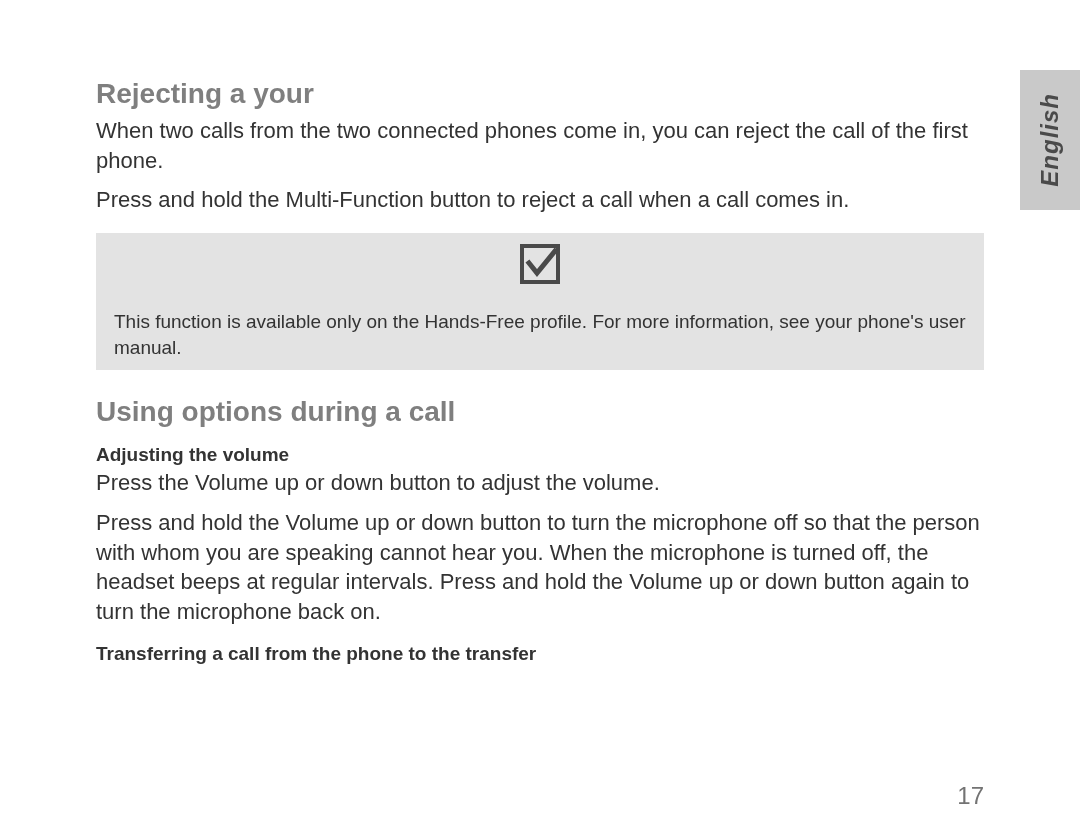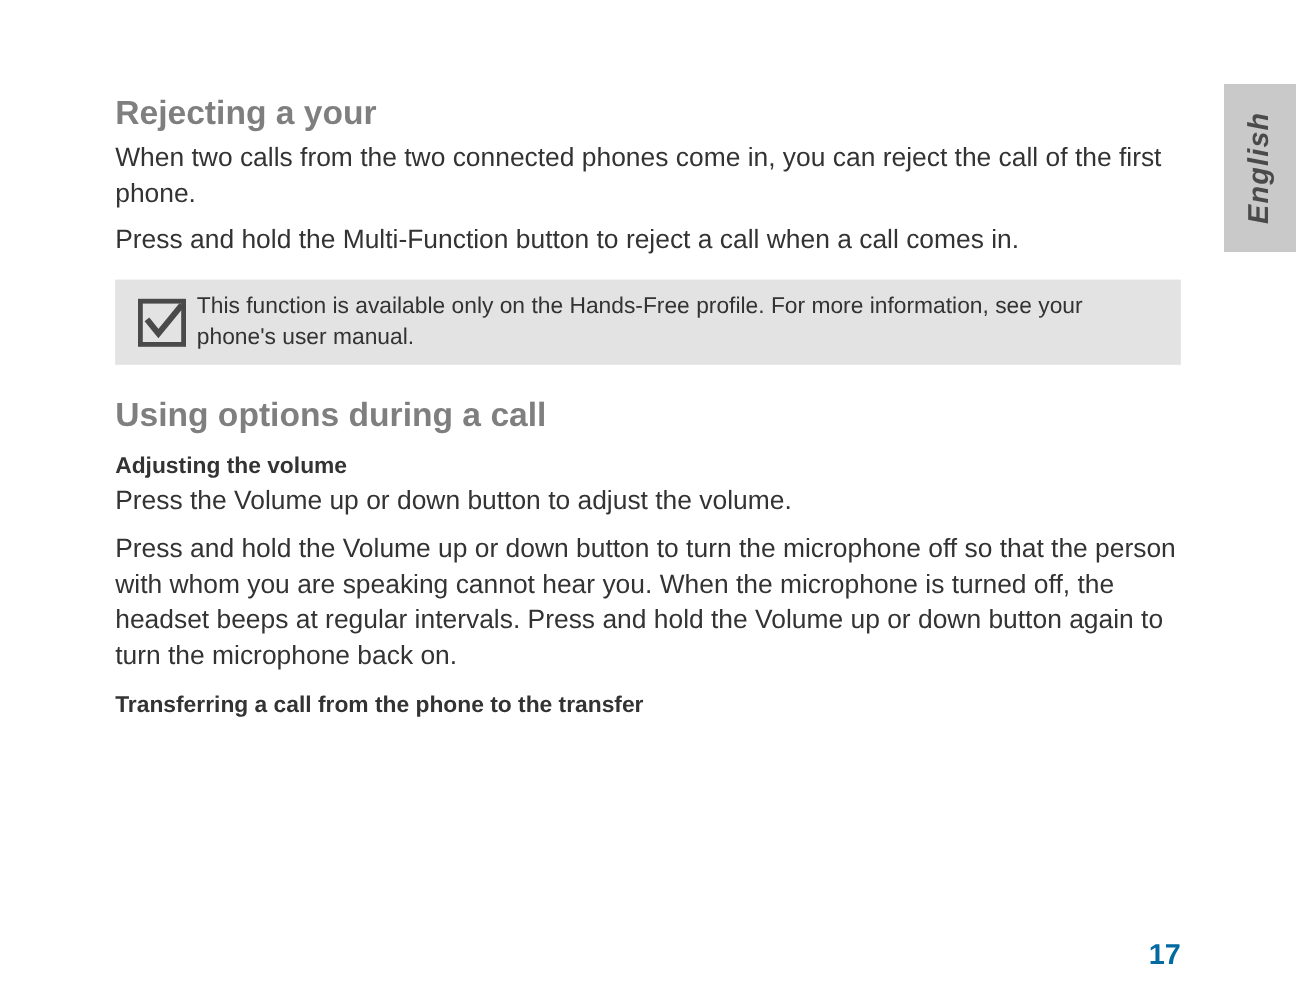--- a/index.html
+++ b/index.html
@@ -51,21 +51,22 @@
     line-height: 1.35;
     margin: 0 0 10px 0;
     color: #333;
   }
   .note-box {
     background: #e3e3e3;
     margin: 18px 0 26px 0;
     padding: 10px 18px 10px 18px;
     display: flex;
     align-items: center;
-    gap: 8px;
+    gap: 24px;
+    flex-direction: column;
   }
   .note-icon {
     flex: 0 0 auto;
   }
   .note-icon svg { display: block; }
   .note-text {
     font-size: 19px;
     line-height: 1.35;
     color: #333;
   }
@@ -73,22 +74,21 @@
     font-size: 19px;
     font-weight: bold;
     margin: 16px 0 2px 0;
     color: #333;
   }
   .page-number {
     position: absolute;
     bottom: 30px;
     right: 96px;
     font-size: 24px;
-    color: #0369a1;
-    font-weight: bold;
+    color: #737373;
   }
 </style>
 </head>
 <body>
 
 <div class="page">
 
   <div class="lang-tab">
     <span>English</span>
   </div>

